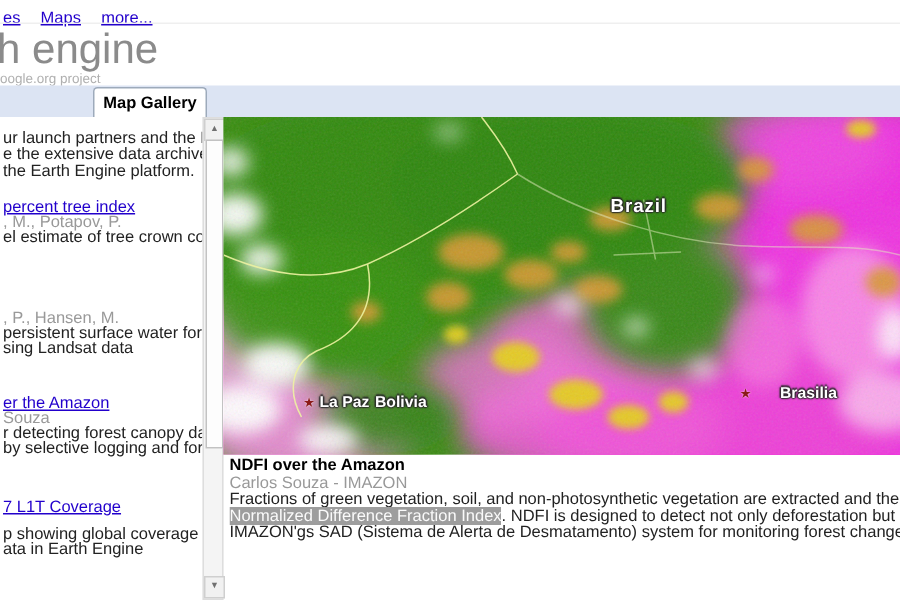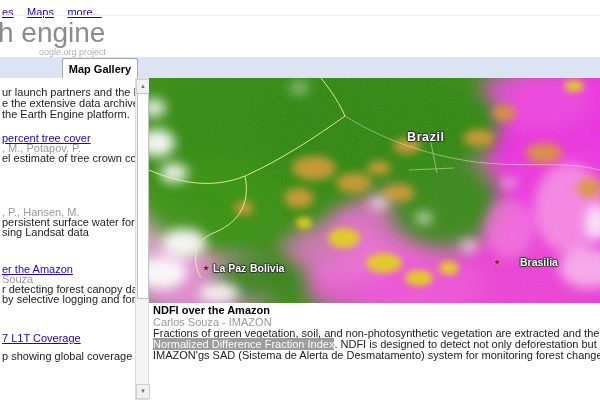--- a/index.html
+++ b/index.html
@@ -9,21 +9,21 @@
     -webkit-font-smoothing:antialiased;
   }
   .abs{position:absolute;}
   
   .navlink{color:#2200cc;text-decoration:underline;font-size:11px;cursor:pointer;}
   .topnav{left:2px;top:2px;}
   .topnav .navlink{margin-right:9px;}
   .topline{left:0;top:15px;width:600px;height:1px;background:#efefef;}
   
   .logo-title{left:-2px;top:17px;font-size:28px;color:#8b8b8b;letter-spacing:0px;}
-  .logo-sub{left:0px;top:47px;font-size:9px;color:#b0b0b0;margin-left:39px;}
+  .logo-sub{left:0px;top:47px;font-size:9px;color:#b0b0b0;}
   
   .tabbar{left:0;top:57px;width:600px;height:21px;background:#dce4f3;}
   .tab-workspace{left:2px;top:61px;font-size:11px;color:#2200cc;text-decoration:underline;cursor:pointer;margin-top:32px;}
   .tab-active{
     left:62px;top:58px;width:76px;height:20px;background:#fff;
     border:1px solid #9daabb;border-bottom:none;border-radius:3px 3px 0 0;
     font-size:11px;font-weight:bold;color:#000;text-align:center;line-height:20px;
     box-sizing:border-box;cursor:default;
   }
   
@@ -74,35 +74,36 @@
 
 <div class="abs tabbar"></div>
 <span class="abs tab-workspace">Workspace</span>
 <div class="abs tab-active">Map Gallery</div>
 
 <div class="abs sidebar">
   <div class="sb-line" style="top:8px">ur launch partners and the Earth</div>
   <div class="sb-line" style="top:19px">e the extensive data archive and</div>
   <div class="sb-line" style="top:30px">the Earth Engine platform.</div>
 
-  <div class="sb-line sb-link" style="top:54px">percent tree cover</div>
+  <div class="sb-line sb-link" style="top:54px">percent tree index</div>
   <div class="sb-line sb-gray" style="top:64px">, M., Potapov, P.</div>
   <div class="sb-line" style="top:74px">el estimate of tree crown cover.</div>
 
   <div class="sb-line sb-gray" style="top:128px">, P., Hansen, M.</div>
   <div class="sb-line" style="top:138px">persistent surface water for Central</div>
   <div class="sb-line" style="top:148px">sing Landsat data</div>
 
   <div class="sb-line sb-link" style="top:185px">er the Amazon</div>
   <div class="sb-line sb-gray" style="top:195px">Souza</div>
   <div class="sb-line" style="top:205px">r detecting forest canopy damage</div>
   <div class="sb-line" style="top:215px">by selective logging and forest fires</div>
 
   <div class="sb-line sb-link" style="top:254px">7 L1T Coverage</div>
   <div class="sb-line" style="top:272px">p showing global coverage of Landsat</div>
+  <div class="sb-line" style="top:282px">ata in Earth Engine</div>
 </div>
 
 <div class="abs sb-track">
   <div class="sb-btn" style="top:0">▲</div>
   <div class="sb-thumb"></div>
   <div class="sb-btn" style="bottom:0">▼</div>
 </div>
 
 <div class="abs map">
   <svg width="451" height="225" viewBox="0 0 451 225">

